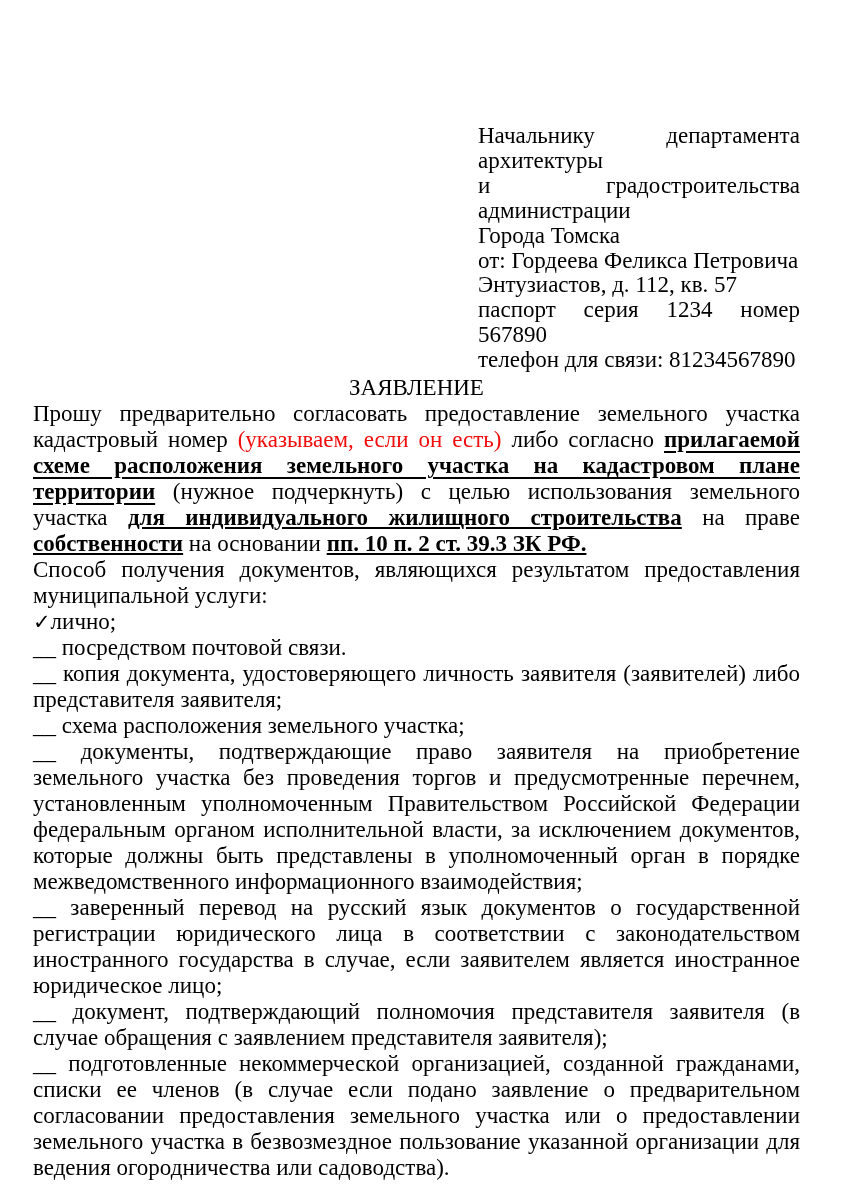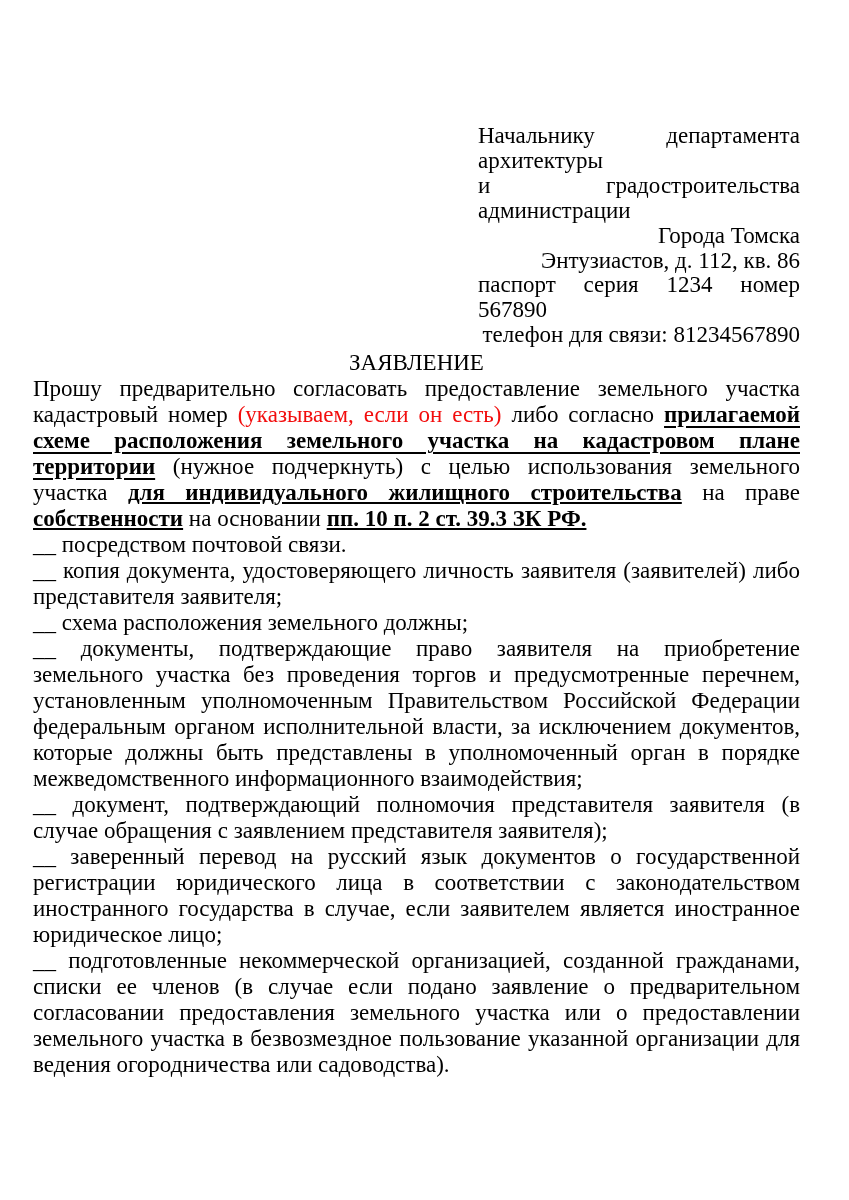--- a/index.html
+++ b/index.html
@@ -14,21 +14,21 @@
     line-height: 26px;
     box-sizing: border-box;
     padding: 124px 49px 12px 33px;
     overflow: hidden;
   }
   .recipient {
     width: 322px;
     margin-left: auto;
     line-height: 24.9px;
   }
-  .r-line { text-align: right; }
+  .r-line { text-align: left; }
   .r-line.jl { text-align: justify; text-align-last: justify; }
   .title {
     text-align: center;
     margin-top: 2px;
   }
   .para {
     margin: 0;
     text-align: justify;
   }
   .para.indent { text-indent: 15px; }
@@ -47,39 +47,42 @@
 </style>
 </head>
 <body>
 
 <div class="page">
 
   <div class="recipient">
     <div class="r-line jl">Начальнику департамента архитектуры</div>
     <div class="r-line jl">и градостроительства администрации</div>
     <div class="r-line">Города Томска</div>
-    <div class="r-line">Энтузиастов, д. 112, кв. 86</div>
+    <div class="r-line">от: Гордеева Феликса Петровича</div>
+    <div class="r-line">Энтузиастов, д. 112, кв. 57</div>
     <div class="r-line jl">паспорт серия 1234 номер 567890</div>
     <div class="r-line">телефон для связи: 81234567890</div>
   </div>
 
   <div class="title">ЗАЯВЛЕНИЕ</div>
 
   <p class="para"><span>Прошу предварительно согласовать предоставление земельного участка кадастровый номер </span><span class="red">(указываем, если он есть)</span><span> либо согласно </span><span class="bu">прилагаемой схеме расположения земельного участка на кадастровом плане территории</span><span> (нужное подчеркнуть) с целью использования земельного участка </span><span class="b">для индивидуального жилищного строительства</span><span> на праве </span><span class="b">собственности</span><span> на основании </span><span class="b">пп. 10 п. 2 ст. 39.3 ЗК РФ.</span></p>
 
+  <p class="para">Способ получения документов, являющихся результатом предоставления муниципальной услуги:</p>
 
+  <p class="para"><span class="check">✓</span><span>лично;</span></p>
 
   <p class="para"><span>__</span> <span>посредством почтовой связи.</span></p>
 
 
   <p class="para"><span>__</span> <span>копия документа, удостоверяющего личность заявителя (заявителей) либо представителя заявителя;</span></p>
 
-  <p class="para"><span>__</span> <span>схема расположения земельного должны;</span></p>
+  <p class="para"><span>__</span> <span>схема расположения земельного участка;</span></p>
 
   <p class="para"><span>__</span> <span>документы, подтверждающие право заявителя на приобретение земельного участка без проведения торгов и предусмотренные перечнем, установленным уполномоченным Правительством Российской Федерации федеральным органом исполнительной власти, за исключением документов, которые должны быть представлены в уполномоченный орган в порядке межведомственного информационного взаимодействия;</span></p>
 
+  <p class="para"><span>__</span> <span>заверенный перевод на русский язык документов о государственной регистрации юридического лица в соответствии с законодательством иностранного государства в случае, если заявителем является иностранное юридическое лицо;</span></p>
+
   <p class="para"><span>__</span> <span>документ, подтверждающий полномочия представителя заявителя (в случае обращения с заявлением представителя заявителя);</span></p>
-
-  <p class="para"><span>__</span> <span>заверенный перевод на русский язык документов о государственной регистрации юридического лица в соответствии с законодательством иностранного государства в случае, если заявителем является иностранное юридическое лицо;</span></p>
 
   <p class="para"><span>__</span> <span>подготовленные некоммерческой организацией, созданной гражданами, списки ее членов (в случае если подано заявление о предварительном согласовании предоставления земельного участка или о предоставлении земельного участка в безвозмездное пользование указанной организации для ведения огородничества или садоводства).</span></p>
 
 </div>
 
 </body></html>

